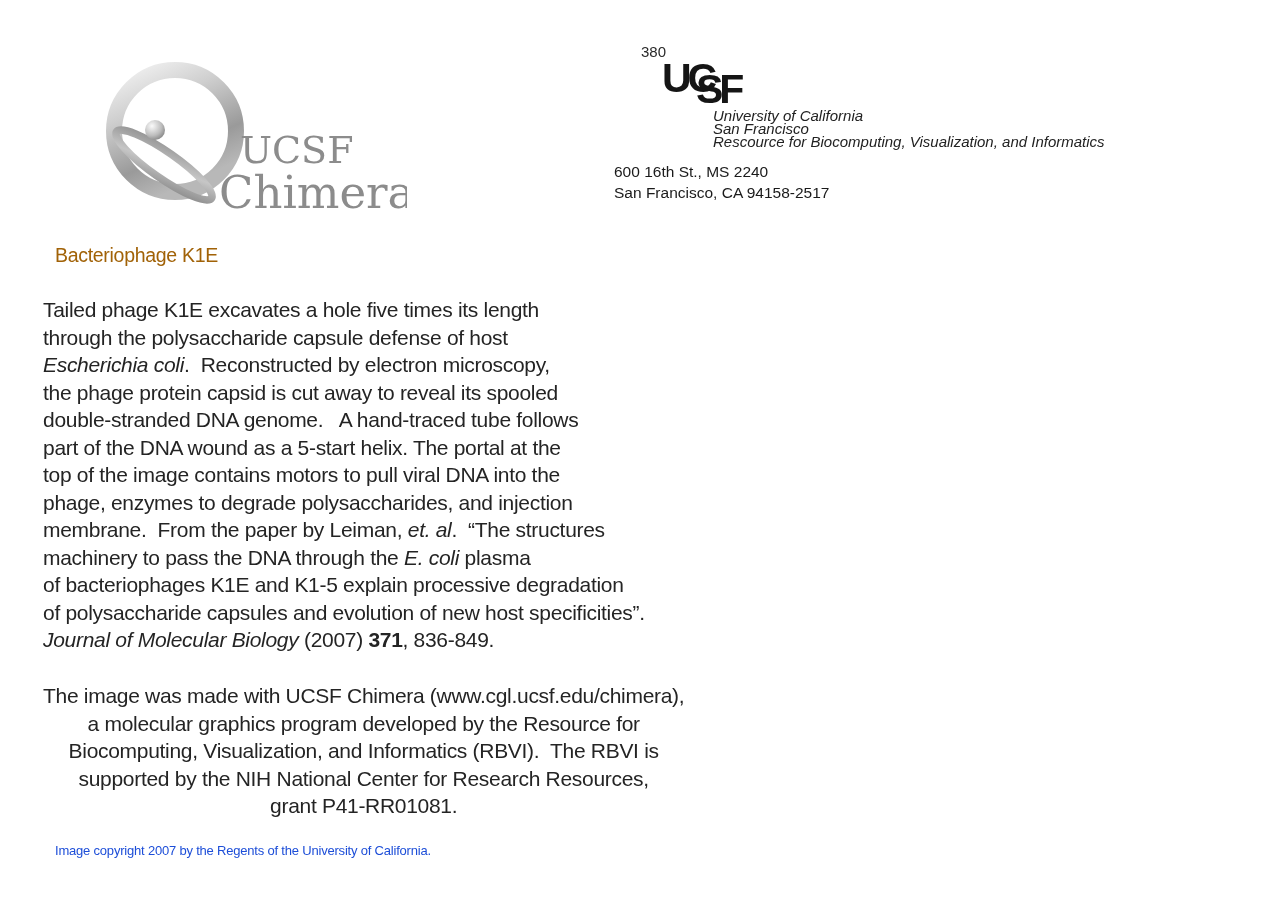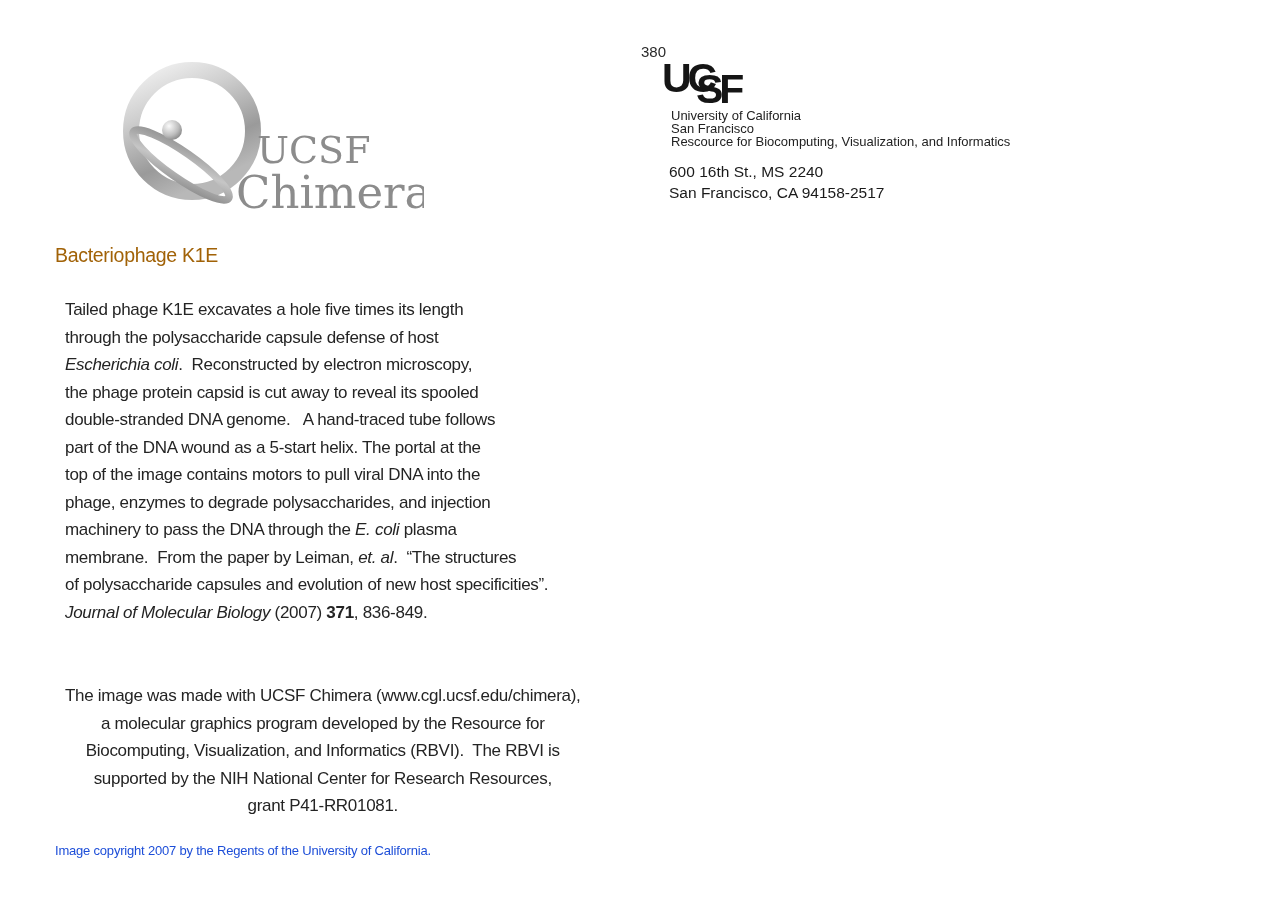--- a/index.html
+++ b/index.html
@@ -8,36 +8,36 @@
     position:relative;
     width:1275px;
     height:900px;
     background:#ffffff;
     overflow:hidden;
     font-family:"Liberation Sans", sans-serif;
     color:#242424;
   }
 
   
-  .chimera-logo { position:absolute; left:114px; top:52px; width:310px; height:170px; }
+  .chimera-logo { position:absolute; left:97px; top:52px; width:310px; height:170px; }
 
   
   .hdr-number { position:absolute; left:641px; top:43px; font-size:15px; color:#2a2a2a; }
   .ucsf-logo  { position:absolute; left:662px; top:58px; width:95px; height:58px; }
   .ucsf-logo span {
     position:absolute; font-weight:bold; font-size:41px; line-height:1;
     letter-spacing:-4px; color:#151515; font-family:"Liberation Sans", sans-serif;
   }
   .ucsf-logo .sf { left:34px; top:11px; }
-  .org-lines { position:absolute; left:671px; top:109px; font-size:13px; line-height:13px; color:#222222; }
-  .address   { position:absolute; left:669px; top:162px; font-size:15.5px; line-height:20.5px; color:#1a1a1a; }
+  .org-lines { position:absolute; left:713px; top:109px; font-size:15px; line-height:13px; color:#222222;font-style:italic; }
+  .address   { position:absolute; left:614px; top:162px; font-size:15.5px; line-height:20.5px; color:#1a1a1a; }
 
   
   .doc-title { position:absolute; left:55px; top:244px; font-size:19.5px; letter-spacing:-0.3px; color:#a16207; }
-  .para { position:absolute; left:65px; font-size:17px; line-height:27.5px; letter-spacing:-0.3px; color:#242424; }
+  .para { position:absolute; left:43px; font-size:21px; line-height:27.5px; letter-spacing:-0.3px; color:#242424; }
   .para1 { top:296px; }
   .para2 { top:682px;text-align:center; }
   .line { white-space:pre; }
   .line .i { font-style:italic; }
   .line .b { font-weight:bold; }
   .doc-footer { position:absolute; left:55px; top:843px; font-size:13px; letter-spacing:-0.2px; color:#1d4ed8; }
 </style>
 </head>
 <body>
 
@@ -95,22 +95,23 @@
 
   <div class="para para1">
       <div class="line"><span>Tailed phage K1E excavates a hole five times its length</span></div>
       <div class="line"><span>through the polysaccharide capsule defense of host</span></div>
       <div class="line"><span class="i">Escherichia coli</span><span>.  Reconstructed by electron microscopy,</span></div>
       <div class="line"><span>the phage protein capsid is cut away to reveal its spooled</span></div>
       <div class="line"><span>double-stranded DNA genome.   A hand-traced tube follows</span></div>
       <div class="line"><span>part of the DNA wound as a 5-start helix. The portal at the</span></div>
       <div class="line"><span>top of the image contains motors to pull viral DNA into the</span></div>
       <div class="line"><span>phage, enzymes to degrade polysaccharides, and injection</span></div>
+      <div class="line"><span>membrane.  From the paper by Leiman, </span><span class="i">et. al</span><span>.  “The structures</span></div>
       <div class="line"><span>machinery to pass the DNA through the </span><span class="i">E. coli</span><span> plasma</span></div>
-      <div class="line"><span>membrane.  From the paper by Leiman, </span><span class="i">et. al</span><span>.  “The structures</span></div>
+      <div class="line"><span>of bacteriophages K1E and K1-5 explain processive degradation</span></div>
       <div class="line"><span>of polysaccharide capsules and evolution of new host specificities”.</span></div>
       <div class="line"><span class="i">Journal of Molecular Biology</span><span> (2007) </span><span class="b">371</span><span>, 836-849.</span></div>
     </div>
 
   <div class="para para2">
       <div class="line"><span>The image was made with UCSF Chimera (www.cgl.ucsf.edu/chimera),</span></div>
       <div class="line"><span>a molecular graphics program developed by the Resource for</span></div>
       <div class="line"><span>Biocomputing, Visualization, and Informatics (RBVI).  The RBVI is</span></div>
       <div class="line"><span>supported by the NIH National Center for Research Resources,</span></div>
       <div class="line"><span>grant P41-RR01081.</span></div>

